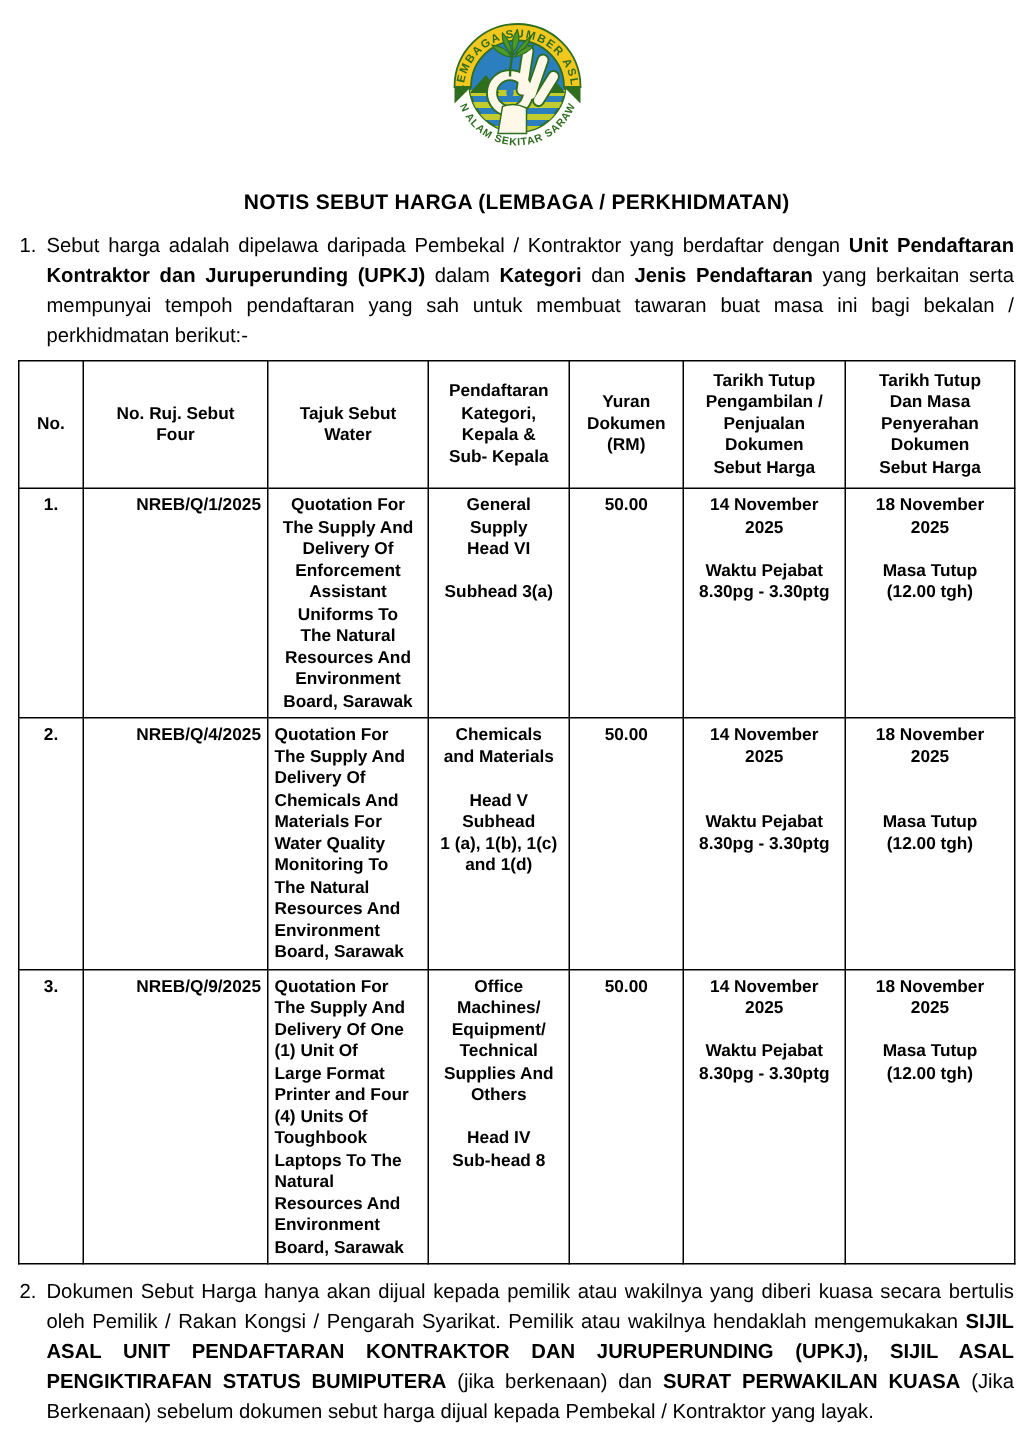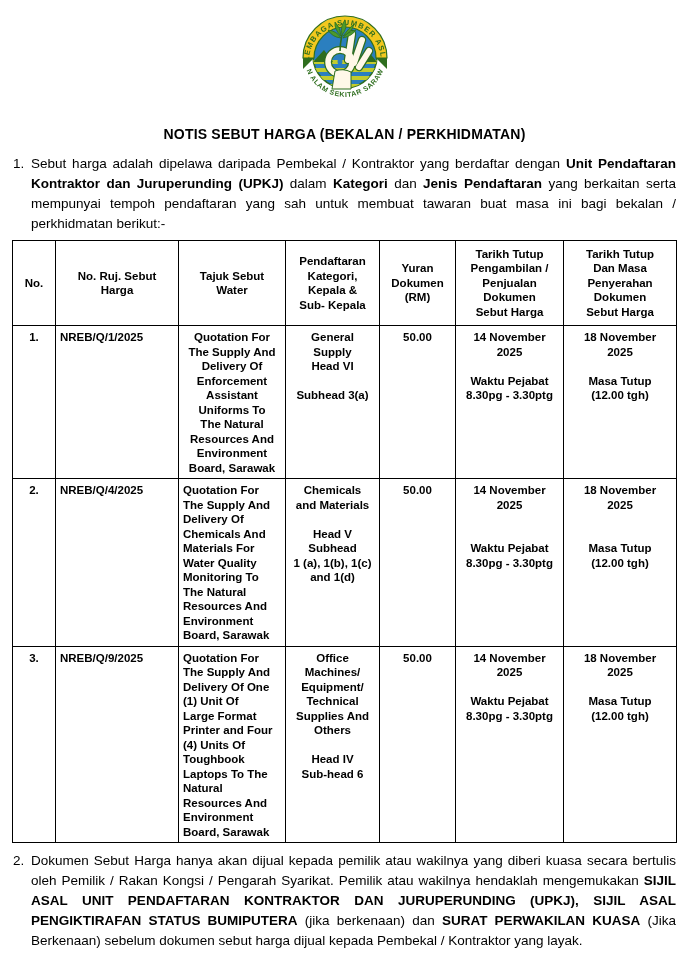--- a/index.html
+++ b/index.html
@@ -59,21 +59,21 @@
   }
   table.quote td {
     vertical-align: top;
     padding-top: 4px;
   }
   tr.r1 { height: 152px; }
   tr.r2 { height: 167px; }
   tr.r3 { height: 196px; }
   .al-c { text-align: center; }
   .al-l { text-align: left; padding-left: 6px; }
-  .c-ref { text-align: left; padding-left: 8px; }
+  .c-ref { text-align: right; padding-left: 8px; }
 </style>
 </head>
 <body>
 
 <div class="page">
 
   <div class="logo-wrap">
     <svg width="100" height="92" viewBox="0 0 100 92">
       <defs>
         <clipPath id="circleClip">
@@ -125,42 +125,42 @@
         <path d="M 45,41 C 45,34 46,30 47,25" fill="none" stroke-width="1.6"></path>
         <path d="M 46,28 Q 37,27 33,20 Q 42,21 46,28 Z" fill="#4C9A2A"></path>
         <path d="M 46,26 Q 39,19 40,12 Q 46,18 46,26 Z" fill="#4C9A2A"></path>
         <path d="M 47,25 Q 45,16 50,10 Q 53,18 47,25 Z" fill="#4C9A2A"></path>
         <path d="M 48,26 Q 54,18 59,14 Q 57,23 48,26 Z" fill="#4C9A2A"></path>
         <path d="M 48,28 Q 57,26 61,20 Q 52,22 48,28 Z" fill="#4C9A2A"></path>
       </g>
     </svg>
   </div>
 
-  <div class="doc-title">NOTIS SEBUT HARGA (BEKALAN / PERKHIDMATAN)</div>
+  <div class="doc-title">NOTIS SEBUT HARGA (LEMBAGA / PERKHIDMATAN)</div>
 
   <div class="para">
     <span class="num">1.</span>
     <span class="ptext"><span>Sebut harga adalah dipelawa daripada Pembekal / Kontraktor yang berdaftar dengan </span><span class="b">Unit Pendaftaran Kontraktor dan Juruperunding (UPKJ)</span><span> dalam </span><span class="b">Kategori</span><span> dan </span><span class="b">Jenis Pendaftaran</span><span> yang berkaitan serta mempunyai tempoh pendaftaran yang sah untuk membuat tawaran buat masa ini bagi bekalan / perkhidmatan berikut:-</span></span>
   </div>
 
   <table class="quote">
     <colgroup>
       <col style="width:43px">
         <col style="width:123px">
         <col style="width:107px">
       <col style="width:94px">
         <col style="width:76px">
         <col style="width:108px">
         <col style="width:113px">
     </colgroup>
     <thead>
       <tr>
         <th>No.</th>
         <th>No. Ruj. Sebut
-Harga</th>
+Four</th>
         <th>Tajuk Sebut
 Water</th>
         <th>Pendaftaran
 Kategori,
 Kepala &amp;
 Sub- Kepala</th>
         <th>Yuran
 Dokumen
 (RM)</th>
         <th>Tarikh Tutup
@@ -258,21 +258,21 @@
 Environment
 Board, Sarawak</td>
         <td class="al-c">Office
 Machines/
 Equipment/
 Technical
 Supplies And
 Others
 
 Head IV
-Sub-head 6</td>
+Sub-head 8</td>
         <td class="al-c">50.00</td>
         <td class="al-c">14 November
 2025
 
 Waktu Pejabat
 8.30pg - 3.30ptg</td>
         <td class="al-c">18 November
 2025
 
 Masa Tutup

